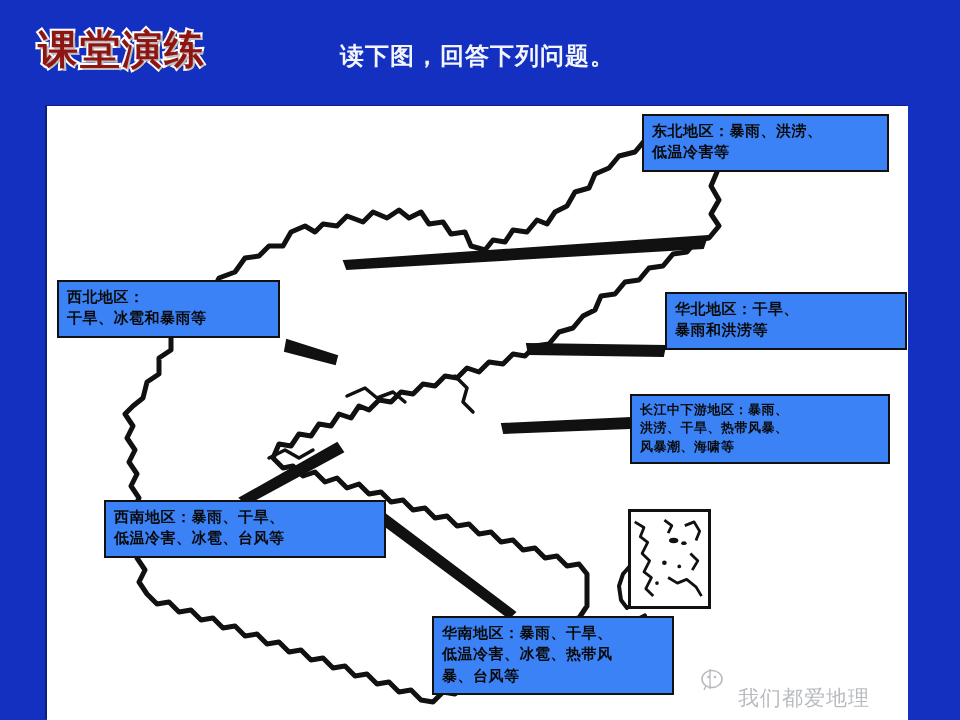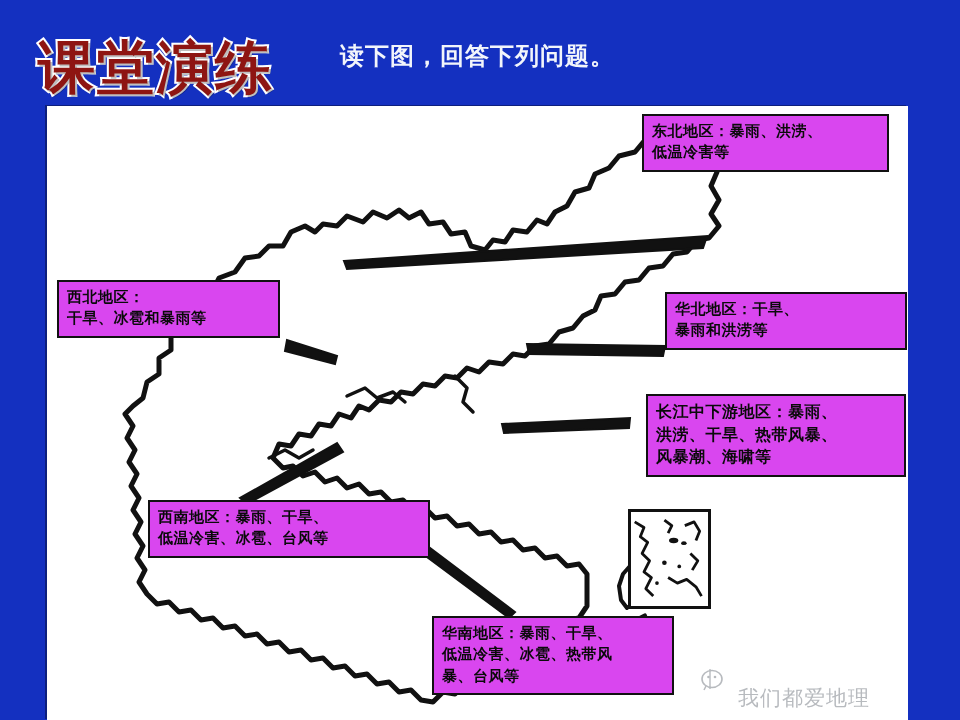--- a/index.html
+++ b/index.html
@@ -19,22 +19,22 @@
   
   .header {
     position: absolute;
     left: 0; top: 0;
     width: 960px;
     height: 104px;
   }
   .title-main {
     position: absolute;
     left: 38px;
-    top: 30px;
-    font-size: 57px;
+    top: 22px;
+    font-size: 40px;
     font-weight: 700;
     letter-spacing: 2px;
     color: #8e1512;
     -webkit-text-stroke: 4px #ffffff;
     paint-order: stroke fill;
     text-shadow: 2px 2px 0 rgba(0,0,0,0.25);
     font-family: Liberation Mono, monospace;
     white-space: nowrap;
   }
   .title-sub {
@@ -65,38 +65,38 @@
   .map-svg {
     position: absolute;
     left: 0; top: 0;
     width: 861px;
     height: 614px;
   }
 
   
   .callout {
     position: absolute;
-    background: #d946ef;
+    background: #3b82f6;
     border: 2.5px solid #111111;
     box-sizing: border-box;
     padding: 5px 7px 6px 8px;
     font-family: "DejaVu Sans", "Liberation Sans", sans-serif;
     font-weight: 700;
     font-size: 15px;
     line-height: 1.42;
     color: #0a0a0a;
     letter-spacing: 0.5px;
     white-space: pre-line;
     z-index: 6;
   }
   #callout-northeast  { left: 595px; top: 8px;   width: 247px; }
   #callout-northwest  { left: 10px;  top: 174px; width: 223px; }
   #callout-northchina { left: 618px; top: 186px; width: 242px; }
-  #callout-yangtze    { left: 599px; top: 288px; width: 260px; font-size: 16px; }
-  #callout-southwest  { left: 57px;  top: 394px; width: 282px; margin-left: 44px; }
+  #callout-yangtze    { left: 583px; top: 288px; width: 260px; font-size: 13px; }
+  #callout-southwest  { left: 57px;  top: 394px; width: 282px; }
   #callout-southchina { left: 385px; top: 510px; width: 242px; }
 
   
   .inset {
     position: absolute;
     left: 581px;
     top: 403px;
     width: 83px;
     height: 100px;
     border: 3px solid #111;

